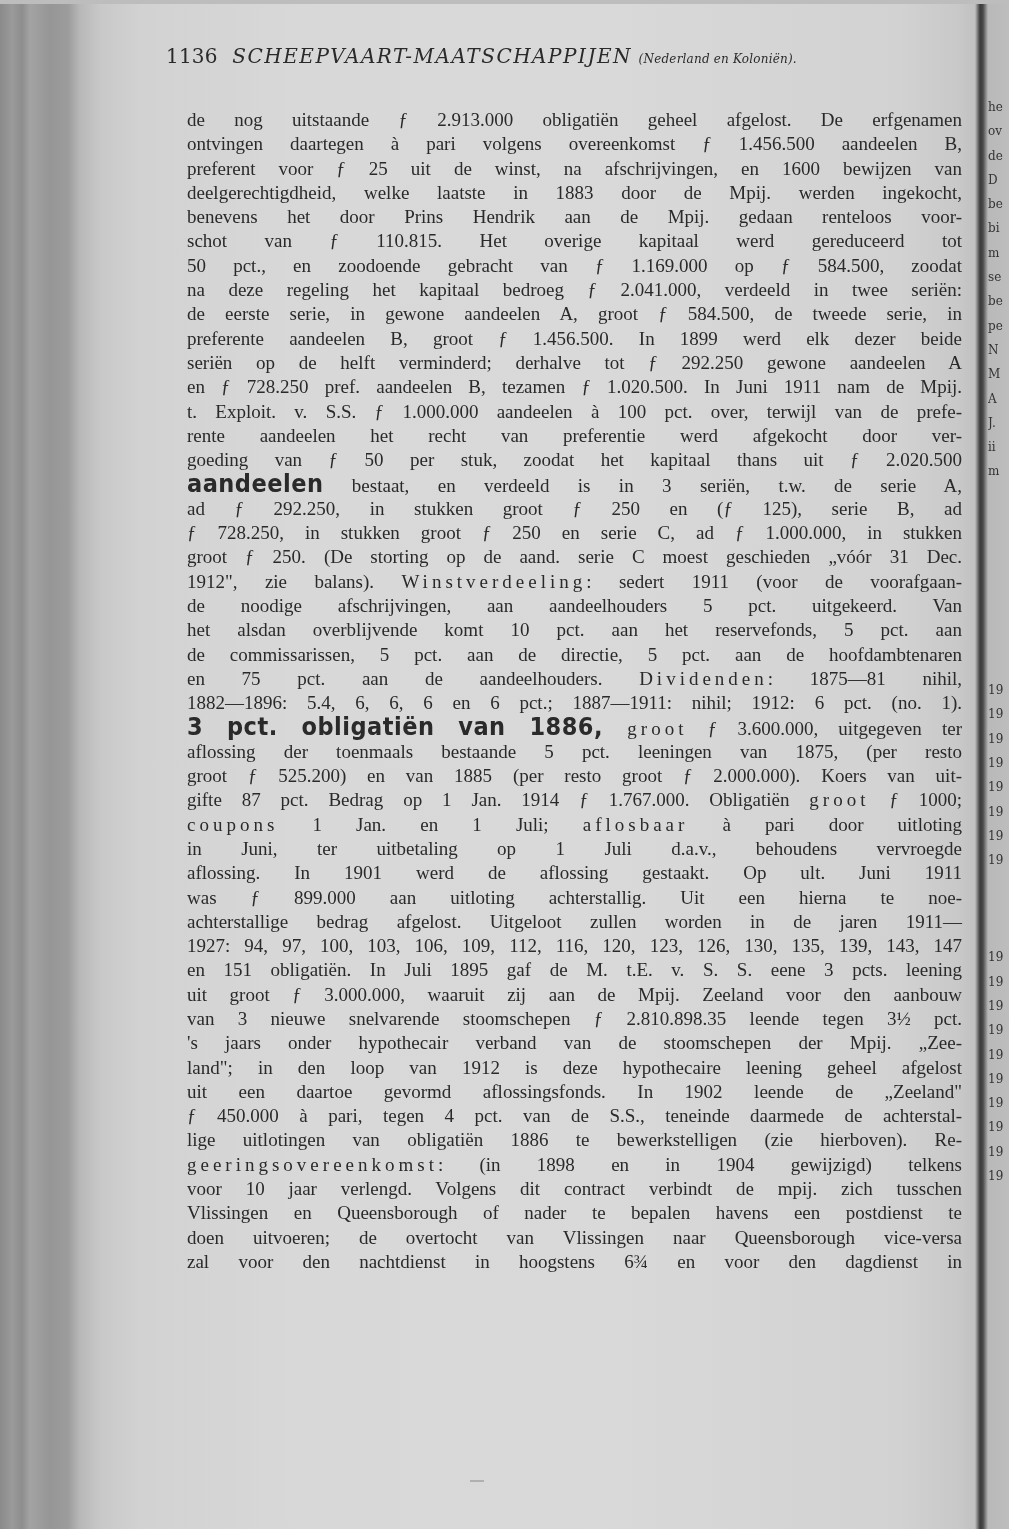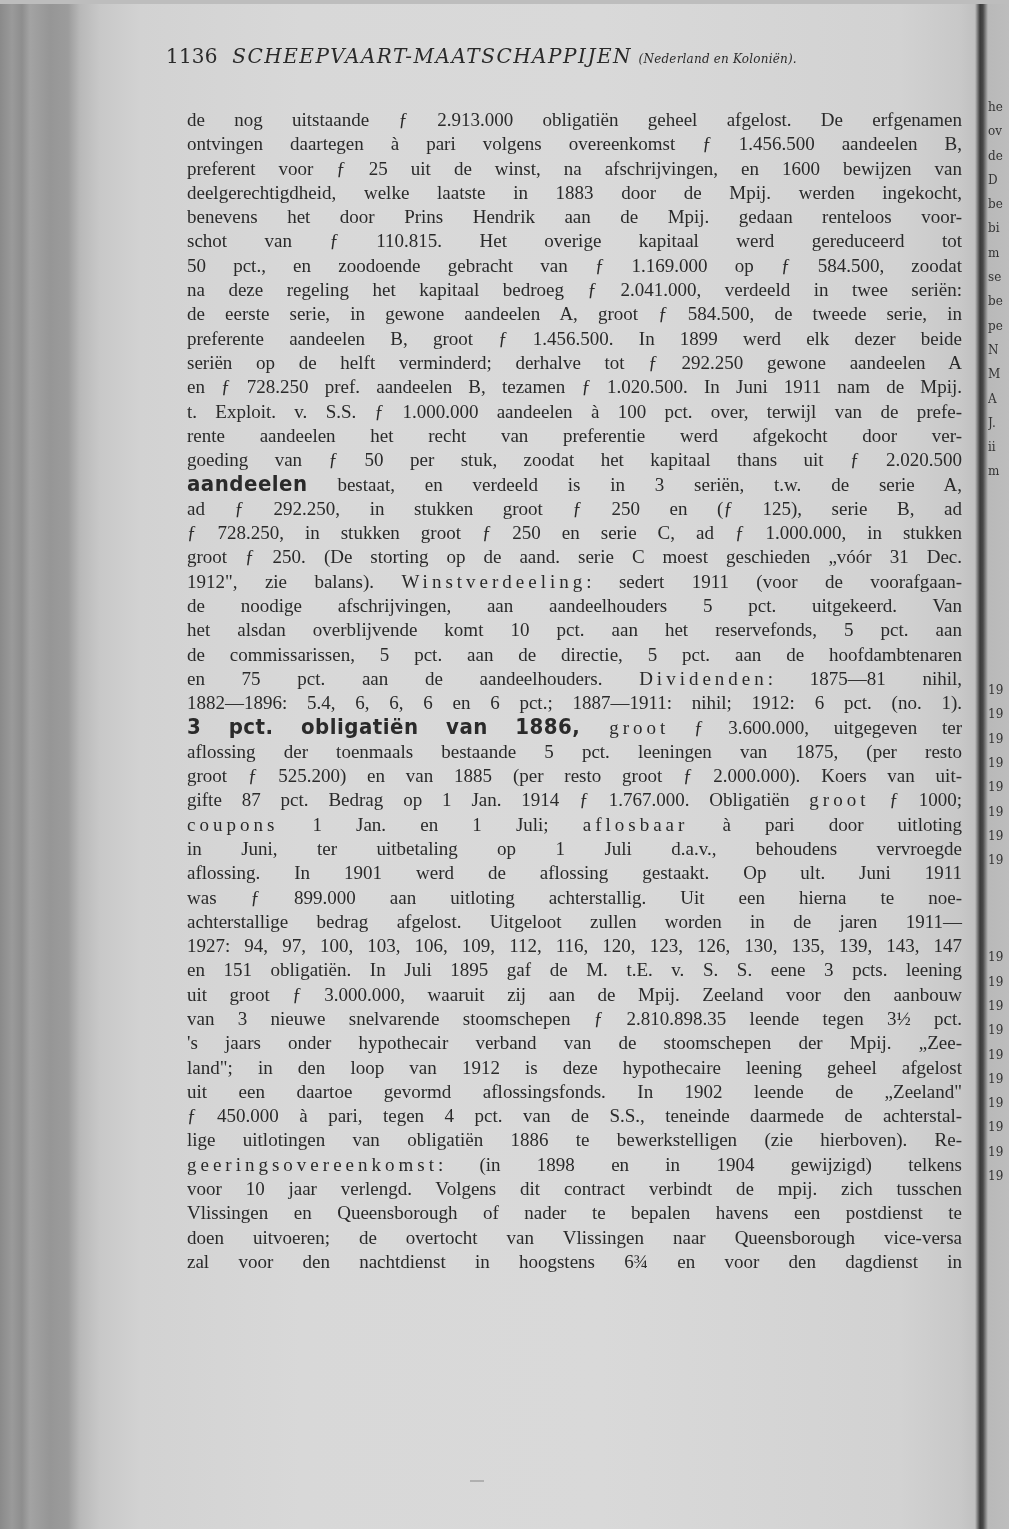--- a/index.html
+++ b/index.html
@@ -30,21 +30,21 @@
   .header .title { font-style: italic; letter-spacing: 1.5px; }
   .header .sub { font-style: italic; font-size: 12px; }
   .body-line {
     display: block; height: 24.3px; line-height: 24.3px;
     font-size: 19px; white-space: nowrap;
     text-align: justify; text-align-last: justify;
     font-family: "Liberation Serif", serif;
     font-stretch: condensed;
     margin-left: 21px;
   }
-  .bold { font-family: "DejaVu Sans", sans-serif; font-weight: bold; font-size: 22px; letter-spacing: 0.5px; }
+  .bold { font-family: "DejaVu Sans", sans-serif; font-weight: bold; font-size: 25px; letter-spacing: 0.5px; }
   .spaced { letter-spacing: 4px; }
   .margin-strip {
     position: absolute; left: 988px; top: 95px; width: 21px;
     font-family: "DejaVu Serif", serif; font-size: 12px; color: #333;
     line-height: 24.3px;
   }
   .margin-strip span { display:block; overflow:hidden; width: 21px; height: 24.3px; }
   .footer-dash { position:absolute; left: 470px; top: 1480px; width: 14px; height: 2px; background:#b0b0b0; }
 </style>
 </head>

